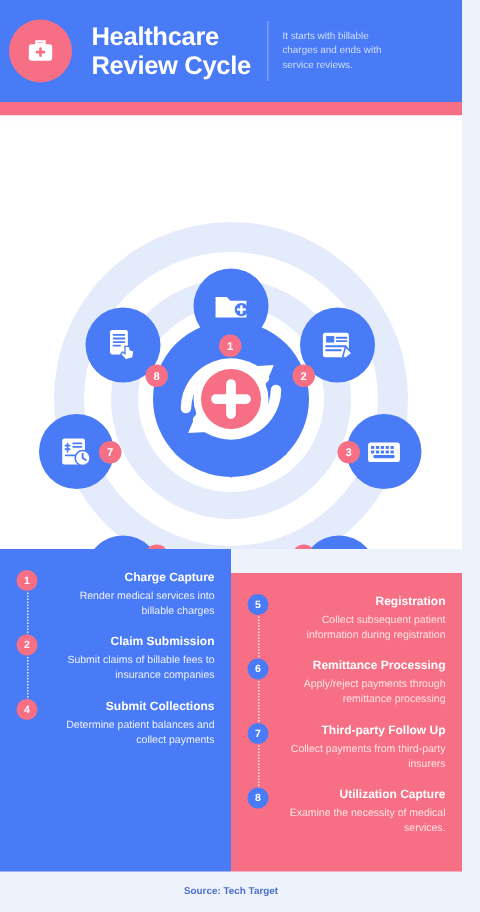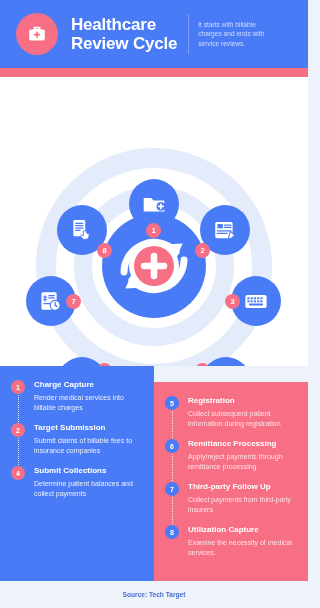--- a/index.html
+++ b/index.html
@@ -4,21 +4,21 @@
 <style>
   html,body{margin:0;padding:0;}
   body{
     width:308px;height:608px;overflow:hidden;
     font-family:"Liberation Sans",sans-serif;
     background:#eef2fb;
   }
   .page{position:relative;width:308px;height:608px;overflow:hidden;background:#eef2fb;}
 
   
-  .header{position:relative;height:68px;background:#4a7bf7;display:flex;align-items:center;padding:0 12px;box-sizing:border-box;}
+  .header{position:relative;height:68px;background:#4a7bf7;display:flex;align-items:center;padding:0 2px;box-sizing:border-box;}
   .logo-circle{width:42px;height:42px;border-radius:50%;background:#f76f84;display:flex;align-items:center;justify-content:center;flex:0 0 auto;margin-left:4px;}
   .title-block{margin-left:13px;}
   .title-line{color:#ffffff;font-size:17px;font-weight:bold;line-height:19px;letter-spacing:-0.2px;}
   .divider-v{width:1px;height:40px;background:#7d9ffa;margin:0 9px 0 11px;flex:0 0 auto;}
   .subtitle{color:#cfdcfd;font-size:6.6px;line-height:9.5px;width:82px;}
 
   .band-pink{height:9px;background:#f76f84;}
   .band-white{height:6px;background:#ffffff;}
 
   
@@ -33,21 +33,21 @@
   .node{position:absolute;width:50px;height:50px;border-radius:50%;background:#4a7bf7;display:flex;align-items:center;justify-content:center;}
   .node svg{width:26px;height:26px;}
   .badge{position:absolute;width:15px;height:15px;border-radius:50%;background:#f76f84;color:#fff;font-size:7.5px;font-weight:bold;display:flex;align-items:center;justify-content:center;line-height:1;}
   .connector{position:absolute;border-top:1.6px dotted #9aa7c4;transform-origin:0 50%;height:0;}
 
   
   .lists{display:flex;height:215px;}
   .col{width:50%;box-sizing:border-box;padding:14px 11px 0 11px;position:relative;}
   .col-left{background:#4a7bf7;}
   .col-right{background:#f76f84;margin-top:16px;}
-  .item{position:relative;padding-left:23px;padding-bottom:11px;}
+  .item{position:relative;padding-left:23px;padding-bottom:11px;text-align:right;}
   .item .num{position:absolute;left:0;top:0;width:14px;height:14px;border-radius:50%;display:flex;align-items:center;justify-content:center;font-size:7px;font-weight:bold;color:#fff;z-index:2;}
   .col-left .num{background:#f76f84;}
   .col-right .num{background:#4a7bf7;}
   .item .vline{position:absolute;left:6.5px;top:15px;bottom:-1px;width:0;border-left:1.4px dotted #ffffff;opacity:.85;}
   .item h4{margin:0 0 3px 0;font-size:8px;color:#ffffff;font-weight:bold;line-height:10px;}
   .item p{margin:0;font-size:7px;line-height:9.5px;color:#ebeffb;}
   .col-right .item p{color:#ffe2e6;}
 
   
   .footer{height:27px;background:#eef2fb;display:flex;align-items:center;justify-content:center;}
@@ -181,21 +181,21 @@
     <div class="col col-left">
       <div class="item">
         <div class="num">1</div>
         <div class="vline"></div>
         <h4>Charge Capture</h4>
         <p>Render medical services into billable charges</p>
       </div>
       <div class="item">
         <div class="num">2</div>
         <div class="vline"></div>
-        <h4>Target Submission</h4>
+        <h4>Claim Submission</h4>
         <p>Submit claims of billable fees to insurance companies</p>
       </div>
       <div class="item last">
         <div class="num">4</div>
 
         <h4>Submit Collections</h4>
         <p>Determine patient balances and collect payments</p>
       </div>
     </div>
 

